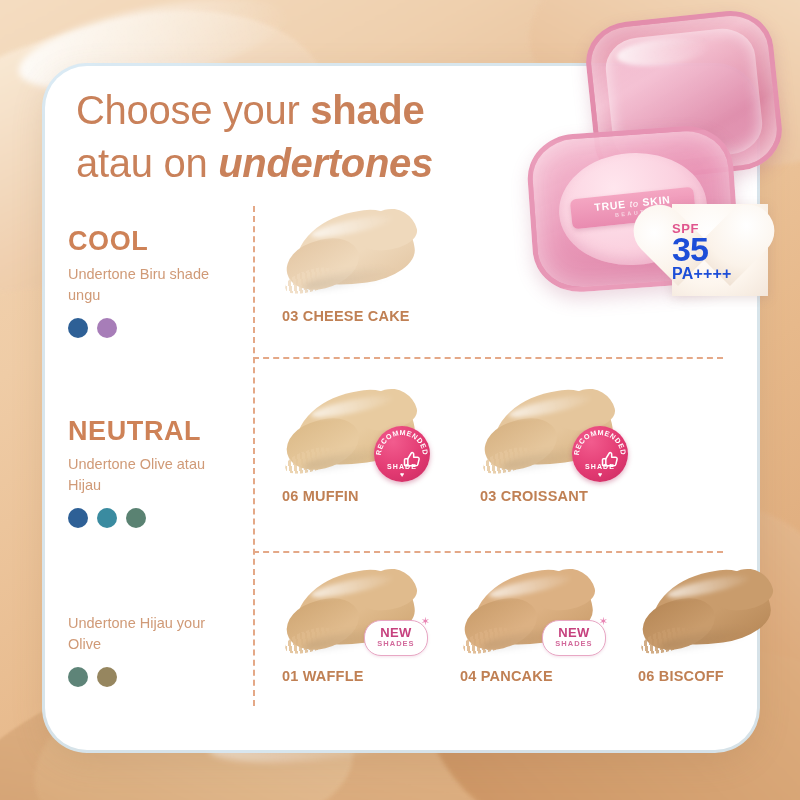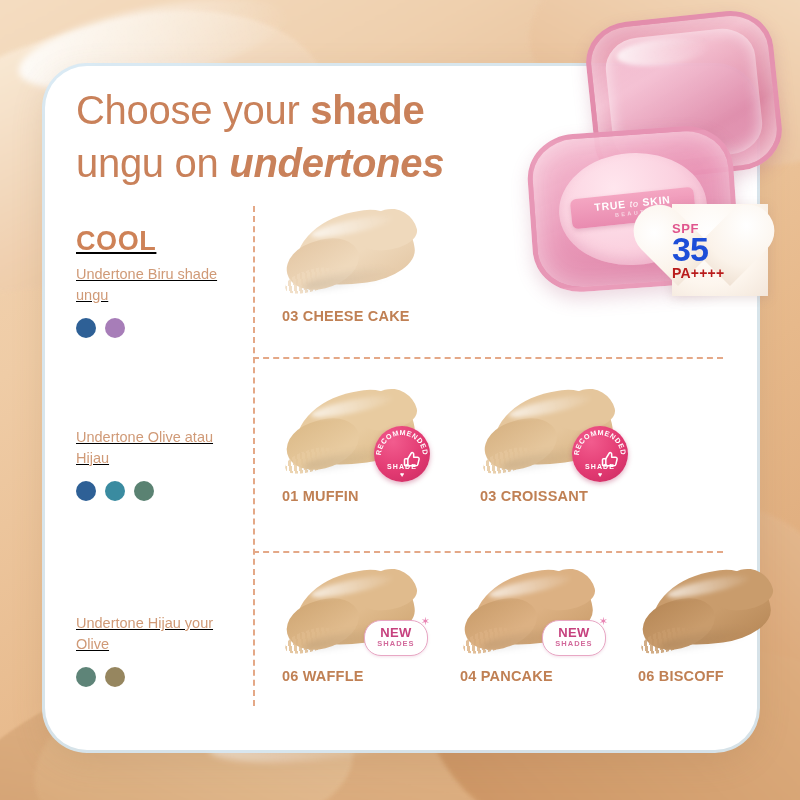--- a/index.html
+++ b/index.html
@@ -52,21 +52,21 @@
   #heading i{font-weight:bold;font-style:italic;}
 
   
   .vrail{position:absolute;left:253px;top:206px;width:0;height:500px;
          border-left:2px dashed #E4A887;}
   .hrail{position:absolute;left:253px;width:470px;height:0;
          border-top:2px dashed #E4A887;}
   .hr1{top:357px;} .hr2{top:551px;}
 
   
-  .group{position:absolute;left:76px;width:176px;text-decoration:underline;}
+  .group{position:absolute;left:68px;width:176px;}
   .g-cool{top:228px;} .g-neutral{top:418px;} .g-warm{top:604px;}
   .g-title{color:#CE8257;font-size:27px;font-weight:bold;letter-spacing:.6px;line-height:1;}
   .g-sub{color:#D09A77;font-size:14.5px;line-height:1.42;margin-top:9px;max-width:160px;}
   .dots{margin-top:13px;display:flex;gap:9px;}
   .dot{width:20px;height:20px;border-radius:50%;}
 
   
   .row{position:absolute;display:flex;}
   .row-cool{left:282px;top:206px;gap:58px;}
   .row-neutral{left:282px;top:386px;gap:58px;}
@@ -160,21 +160,21 @@
   #spf .hrt::before,#spf .hrt::after{content:"";position:absolute;width:52px;height:78px;
      border-radius:26px 26px 0 0;
      background:radial-gradient(circle at 40% 30%,#FFFFFF 0%,#FBF3EA 65%,#F0E2D4 100%);}
   #spf .hrt::before{left:6px;top:4px;transform:rotate(-45deg);transform-origin:0 100%;}
   #spf .hrt::after{left:6px;top:4px;transform:rotate(45deg);transform-origin:100% 100%;}
   #spf .txt{position:absolute;inset:0;z-index:3;text-align:left;}
   #spf .s1{position:absolute;left:0;right:0;top:18px;color:#E0558D;font-size:13px;
      font-weight:bold;letter-spacing:.6px;line-height:1;}
   #spf .s2{position:absolute;left:0;right:0;top:28px;color:#1d4ed8;font-size:34px;
      font-weight:bold;letter-spacing:-1px;line-height:1;}
-  #spf .s3{position:absolute;left:0;right:16px;top:62px;color:#b91c1c;font-size:14px;
+  #spf .s3{position:absolute;left:0;right:16px;top:62px;color:#1d4ed8;font-size:16px;
      font-weight:bold;letter-spacing:.2px;line-height:1;}
 </style>
 </head>
 <body>
 
 <div id="bg">
   <div class="bgL b1"></div>
   <div class="bgL b2"></div>
   <div class="bgL b3"></div>
   <div class="bgL b4"></div>
@@ -182,37 +182,38 @@
   <div class="bgL b6"></div>
   <div class="bgL b7"></div>
   <div class="gloss"></div>
   <div class="gloss2"></div>
 </div>
 
 <div id="card"></div>
 
 <div id="heading" style="color: rgb(201, 129, 90);">
   <div class="ln"><span>Choose your </span><b>shade</b></div>
-  <div class="ln"><span>ungu on </span><i>undertones</i></div>
+  <div class="ln"><span>atau on </span><i>undertones</i></div>
 </div>
 
 <div class="vrail"></div>
 <div class="hrail hr1"></div>
 <div class="hrail hr2"></div>
 
 <div class="group g-cool">
   <div class="g-title">COOL</div>
   <div class="g-sub">Undertone Biru shade ungu</div>
   <div class="dots">
     <span class="dot" style="background: rgb(46, 96, 150);"></span>
     <span class="dot" style="background: rgb(167, 125, 184);"></span>
   </div>
 </div>
 
 <div class="group g-neutral">
+  <div class="g-title">NEUTRAL</div>
   <div class="g-sub">Undertone Olive atau Hijau</div>
   <div class="dots">
     <span class="dot" style="background: rgb(46, 96, 150);"></span>
     <span class="dot" style="background: rgb(58, 139, 160);"></span>
     <span class="dot" style="background: rgb(90, 130, 114);"></span>
   </div>
 </div>
 
 <div class="group g-warm">
   <div class="g-sub">Undertone Hijau your Olive</div>
@@ -266,21 +267,21 @@
         <div class="thumb">
           <svg viewBox="0 0 24 24" width="20" height="20" fill="none" stroke="#ffffff" stroke-width="1.8" stroke-linecap="round" stroke-linejoin="round">
             <path d="M7 10.5v8.5H4.2A1.2 1.2 0 0 1 3 17.8v-6.1A1.2 1.2 0 0 1 4.2 10.5H7z"></path>
             <path d="M7 10.5l4-6.6c.9-1.4 3-.8 3 .9v3.9h4.6c1.3 0 2.2 1.2 1.9 2.4l-1.5 6.1c-.2 1-1.1 1.8-2.2 1.8H7"></path>
           </svg>
         </div>
         <div class="shade-t">SHADE</div>
         <div class="heart">♥</div>
       </div>
     </div>
-    <div class="shade-label">01 MUFFIN</div>
+    <div class="shade-label">06 MUFFIN</div>
   </div>
 
   <div class="shade">
     <div class="swatch">
       <div class="smear">
         <div class="body" style="background: linear-gradient(155deg, rgb(229, 198, 156) 0%, rgb(229, 198, 156) 55%, rgb(214, 177, 129) 100%);"></div>
         <div class="tail" style="background: linear-gradient(160deg, rgb(214, 177, 129) 0%, rgb(229, 198, 156) 70%);"></div>
         <div class="tip" style="background: rgb(229, 198, 156);"></div>
         <div class="edge" style="background: rgb(229, 198, 156);"></div>
         <div class="sh"></div>
@@ -323,21 +324,21 @@
         <div class="edge" style="background: rgb(224, 187, 141);"></div>
         <div class="sh"></div>
         <div class="hl"></div>
       </div>
       <div class="new">
         <div class="n1">NEW</div>
         <div class="n2">SHADES</div>
         <div class="star">✶</div>
       </div>
     </div>
-    <div class="shade-label">06 WAFFLE</div>
+    <div class="shade-label">01 WAFFLE</div>
   </div>
 
   <div class="shade">
     <div class="swatch">
       <div class="smear">
         <div class="body" style="background: linear-gradient(155deg, rgb(220, 177, 131) 0%, rgb(220, 177, 131) 55%, rgb(201, 156, 106) 100%);"></div>
         <div class="tail" style="background: linear-gradient(160deg, rgb(201, 156, 106) 0%, rgb(220, 177, 131) 70%);"></div>
         <div class="tip" style="background: rgb(220, 177, 131);"></div>
         <div class="edge" style="background: rgb(220, 177, 131);"></div>
         <div class="sh"></div>

